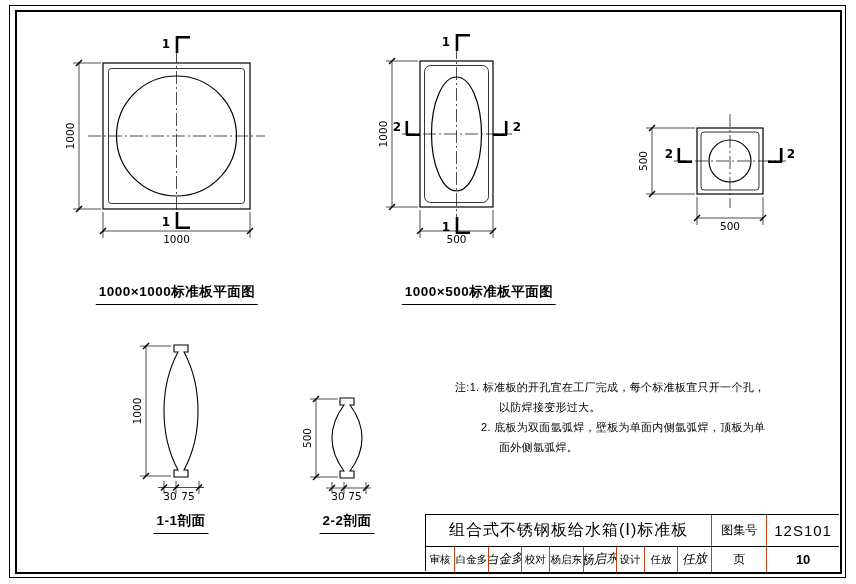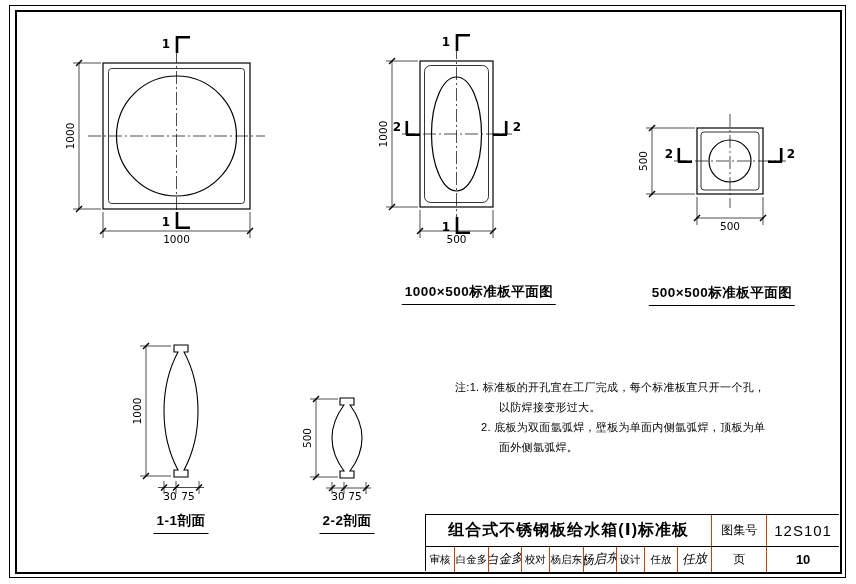--- a/index.html
+++ b/index.html
@@ -26,21 +26,21 @@
   }
   .notes{position:absolute;left:455px;top:377px;width:372px;font-size:11px;line-height:20px;letter-spacing:0.3px;}
   .notes .in1{padding-left:26px;}
   .notes .in2{padding-left:44px;}
   .tblock{position:absolute;left:425px;top:514px;width:414px;height:57px;border-left:1.2px solid #000;border-top:1.2px solid #000;box-sizing:border-box;}
   .tb-row{display:flex;width:100%;box-sizing:border-box;}
   .tb-row1{height:31px;}
   .tb-row2{height:26px;border-top:1px solid #000;}
   .cell{display:flex;align-items:center;justify-content:center;box-sizing:border-box;border-left:1px solid #c2410c;overflow:hidden;white-space:nowrap;}
   .cell:first-child{border-left:none;}
-  .c-title{width:286px;font-size:16px;font-weight:bold;letter-spacing:1px;}
+  .c-title{width:286px;font-size:16px;font-weight:normal;letter-spacing:1px;}
   .c-atlas-label{width:55px;font-size:12px;}
   .c-atlas-no{width:73px;font-size:15px;font-weight:normal;letter-spacing:1px;}
   .c-lab{width:28px;font-size:10.5px;}
   .c-name{width:34px;font-size:10.5px;}
   .c-sig{width:33px;}
   .c-sig3{width:34px;}
   .c-page-label{width:55px;font-size:12px;}
   .c-page-no{width:73px;font-size:13px;font-weight:bold;}
   .sig{font-family:"DejaVu Serif","Liberation Serif",serif;font-style:italic;font-size:12.5px;transform:rotate(-4deg);}
 </style>
@@ -161,22 +161,22 @@
       <line class="dim" x1="366" y1="482" x2="366" y2="494"></line>
       <line class="dim" x1="326" y1="488" x2="371" y2="488"></line>
       <line class="tick" x1="329" y1="491" x2="335" y2="485"></line>
       <line class="tick" x1="341" y1="491" x2="347" y2="485"></line>
       <line class="tick" x1="363" y1="491" x2="369" y2="485"></line>
       <text class="dimtxt" x="338" y="500" text-anchor="middle">30</text>
       <text class="dimtxt" x="355" y="500" text-anchor="middle">75</text>
     </g>
   </svg>
 
+  <div class="fig-label" style="left:177px;top:283px;">1000×1000标准板平面图</div>
   <div class="fig-label" style="left:456px;top:283px;margin-left:23px;">1000×500标准板平面图</div>
-  <div class="fig-label" style="left:722px;top:284px;">500×500标准板平面图</div>
   <div class="fig-label" style="left:181px;top:512px;">1-1剖面</div>
   <div class="fig-label" style="left:347px;top:512px;">2-2剖面</div>
 
   <div class="notes">
     <div><span>注:</span><span>1. 标准板的开孔宜在工厂完成，每个标准板宜只开一个孔，</span></div>
     <div class="in2">以防焊接变形过大。</div>
     <div class="in1">2. 底板为双面氩弧焊，壁板为单面内侧氩弧焊，顶板为单</div>
     <div class="in2">面外侧氩弧焊。</div>
   </div>
 

